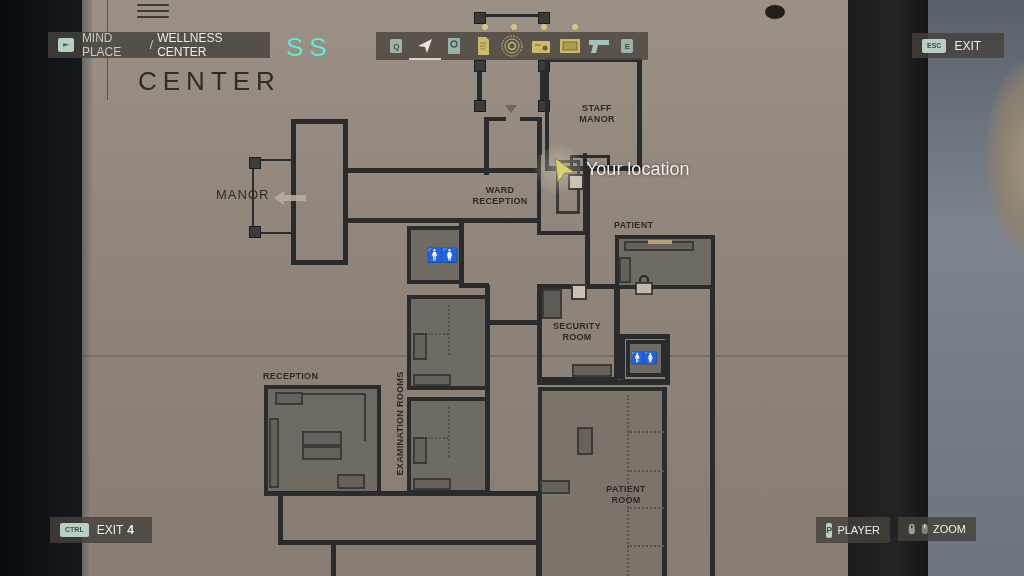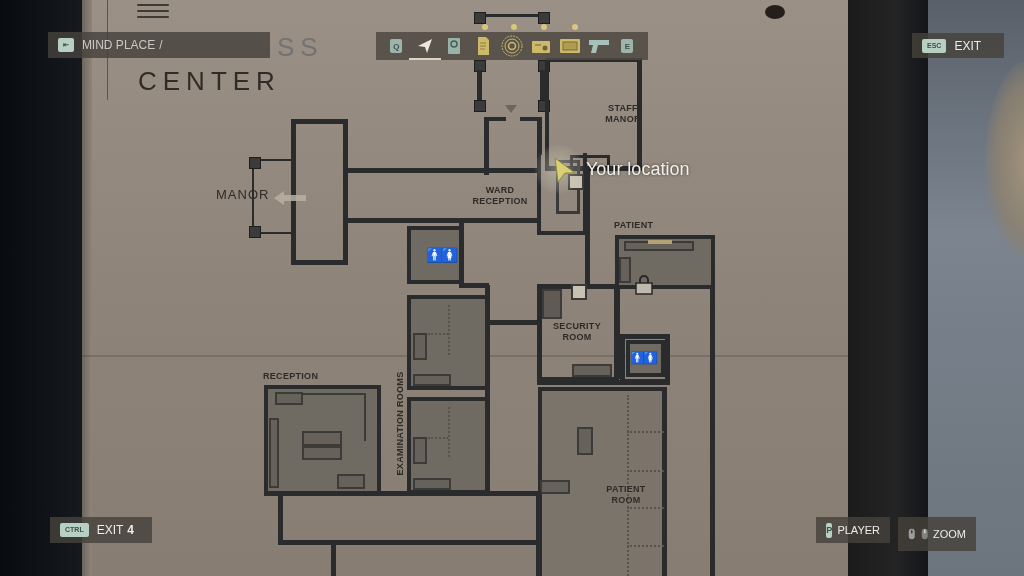--- a/index.html
+++ b/index.html
@@ -9,21 +9,21 @@
   .bg-right-window { position:absolute; left:928px; top:0; width:96px; height:576px; background:linear-gradient(180deg,#59606a 0%,#7b848f 40%,#6c747d 100%); }
   .bg-right-glow { position:absolute; left:985px; top:60px; width:90px; height:200px; border-radius:50%; background:radial-gradient(ellipse at center,#b19a78 0%,#8b806f 55%,rgba(120,120,120,0) 75%); opacity:.8; }
   .paper { position:absolute; left:82px; top:0; width:766px; height:576px; background:#8f857a; background-image:linear-gradient(180deg,#9a9085 0%,#8e8479 50%,#877d72 100%); }
   .paper-edge { position:absolute; left:82px; top:0; width:10px; height:576px; background:linear-gradient(90deg,#6e665d,#8e857a); }
   .paper-margin-line { position:absolute; left:107px; top:0; width:1px; height:100px; background:#5c554c; }
   .fold-h { position:absolute; left:82px; top:355px; width:766px; height:2px; background:rgba(60,55,50,.25); }
   .pin { position:absolute; left:765px; top:5px; width:20px; height:14px; border-radius:50%; background:#241f1a; }
   .logo-waves { position:absolute; left:137px; top:4px; width:32px; height:22px; }
   .logo-waves div { height:2px; background:#3f3a33; margin-bottom:4px; border-radius:2px; }
   .center-title { position:absolute; left:138px; top:66px; font-size:26px; letter-spacing:6px; color:#2f2b26; }
-  .ss-title { position:absolute; left:277px; top:32px; font-size:26px; letter-spacing:6px; color:#737373; }
+  .ss-title { position:absolute; left:286px; top:32px; font-size:26px; letter-spacing:6px; color:#5eead4; }
 
   
   .map { position:absolute; left:0; top:0; width:1024px; height:576px; }
   .wall { position:absolute; border:5px solid #2a2b2c; box-sizing:border-box; }
   .wall-thin { position:absolute; background:#2a2b2c; }
   .room-fill { position:absolute; background:#6f6a62; border:4px solid #2a2b2c; box-sizing:border-box; }
   .furn { position:absolute; background:#66615a; border:2px solid #3d3b38; box-sizing:border-box; }
   .label { position:absolute; font-size:9px; font-weight:bold; color:#2e2b27; text-align:center; line-height:11px; letter-spacing:.3px; }
   .label-big { font-size:13px; font-weight:normal; color:#2f2c28; letter-spacing:1px; }
   .corner-sq { position:absolute; width:10px; height:10px; background:#3b3b3c; border:1px solid #1e1e1e; }
@@ -79,21 +79,21 @@
   <div class="wall-thin" style="left:540px;top:70px;width:5px;height:34px;"></div>
   <div class="corner-sq" style="left:474px;top:100px;"></div>
   <div class="corner-sq" style="left:538px;top:100px;"></div>
   <div style="position:absolute;left:505px;top:105px;width:0;height:0;border-left:6px solid transparent;border-right:6px solid transparent;border-top:8px solid #6b6660;"></div>
   <div class="wall-thin" style="left:484px;top:117px;width:22px;height:4px;"></div>
   <div class="wall-thin" style="left:520px;top:117px;width:22px;height:4px;"></div>
   <div class="wall-thin" style="left:484px;top:117px;width:5px;height:58px;"></div>
   <div class="wall-thin" style="left:537px;top:117px;width:5px;height:38px;"></div>
 
   <div class="wall" style="left:545px;top:58px;width:97px;height:113px;border-width:4px 5px 5px 4px;"></div>
-  <div class="label" style="left:570px;top:103px;width:54px;margin-left:26px;"><span>STAFF</span><br><span>MANOR</span></div>
+  <div class="label" style="left:570px;top:103px;width:54px;"><span>STAFF</span><br><span>MANOR</span></div>
 
   <div class="wall-thin" style="left:346px;top:168px;width:195px;height:5px;"></div>
   <div class="wall-thin" style="left:346px;top:218px;width:195px;height:5px;"></div>
   <div class="wall" style="left:291px;top:119px;width:57px;height:146px;"></div>
   <div class="wall-thin" style="left:258px;top:159px;width:34px;height:2px;"></div>
   <div class="wall-thin" style="left:258px;top:232px;width:34px;height:2px;"></div>
   <div class="wall-thin" style="left:252px;top:161px;width:2px;height:70px;"></div>
   <div class="corner-sq" style="left:249px;top:157px;"></div>
   <div class="corner-sq" style="left:249px;top:226px;"></div>
   <div class="label label-big" style="left:216px;top:189px;width:50px;">MANOR</div>
@@ -182,20 +182,21 @@
   <div class="wall-thin" style="left:278px;top:495px;width:5px;height:45px;"></div>
   <div class="wall-thin" style="left:278px;top:540px;width:262px;height:5px;"></div>
   <div class="wall-thin" style="left:331px;top:543px;width:5px;height:33px;"></div>
   <div class="wall-thin" style="left:536px;top:491px;width:5px;height:85px;"></div>
 </div>
 
 <div class="hud-pill" style="left:48px;top:32px;height:26px;width:222px;">
   <span class="key">⇤</span>
   <span class="crumb-muted">MIND PLACE</span>
   <span class="crumb-muted" style="margin:0 -4px;">/</span>
+  <span class="crumb-strong">WELLNESS CENTER</span>
 </div>
 
 <div class="dot-yellow" style="left:482px;top:24px;"></div>
 <div class="dot-yellow" style="left:511px;top:24px;"></div>
 <div class="dot-yellow" style="left:541px;top:24px;"></div>
 <div class="dot-yellow" style="left:572px;top:24px;"></div>
 <div class="toolbar">
   <div class="tb-item">
       <span class="tb-key">Q</span>
     </div>
@@ -256,21 +257,21 @@
   <span class="key">CTRL</span>
   <span class="crumb-strong">EXIT</span>
   <span class="crumb-strong" style="margin-left:-4px;font-weight:bold;">4</span>
 </div>
 
 <div class="hud-pill" style="left:816px;top:517px;height:26px;width:74px;">
   <span class="key-sq">P</span>
   <span class="crumb-strong" style="font-size:11px;margin-left:-3px;">PLAYER</span>
 </div>
 
-<div class="hud-pill" style="left:898px;top:517px;height:34px;width:78px;gap:5px;">
+<div class="hud-pill" style="left:898px;top:517px;height:24px;width:78px;gap:5px;">
   <svg width="10" height="16" viewBox="0 0 10 16">
       <rect x="1" y="1" width="8" height="14" rx="4" fill="#9a9d98"></rect>
       <rect x="4" y="3" width="2" height="4" fill="#3a3c3a"></rect>
     </svg>
   <svg width="10" height="16" viewBox="0 0 10 16">
       <rect x="1" y="1" width="8" height="14" rx="4" fill="#7f827d"></rect>
       <rect x="4" y="2" width="2" height="5" fill="#d5d8d2"></rect>
     </svg>
   <span class="crumb-strong" style="font-size:11px;">ZOOM</span>
 </div>

